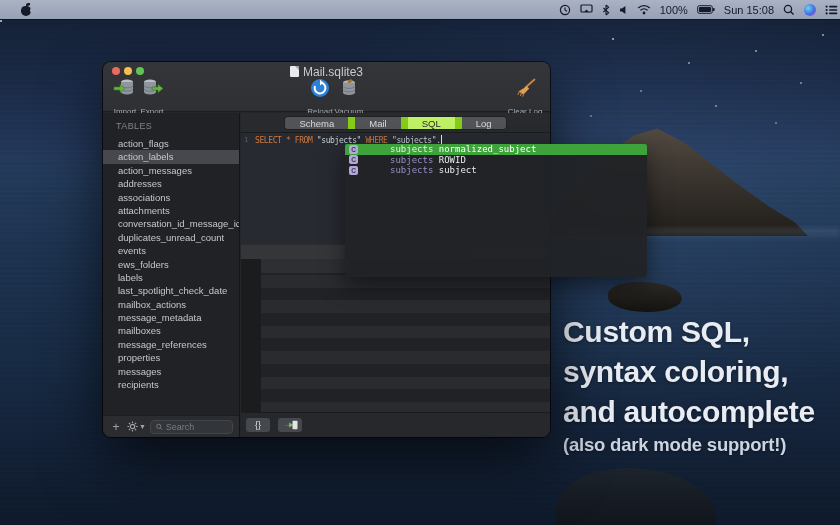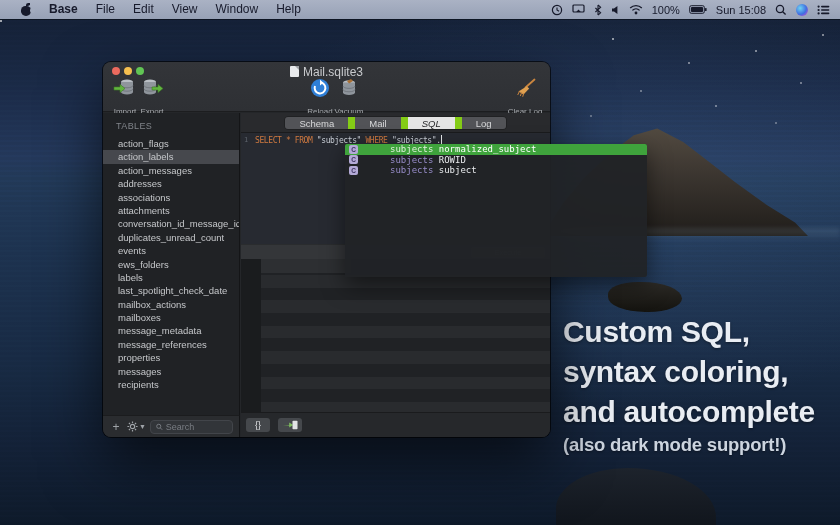--- a/index.html
+++ b/index.html
@@ -34,21 +34,21 @@
   .menubar { position:absolute; left:0; top:0; width:840px; height:19px; z-index:40;
     background:linear-gradient(180deg,#aab2c4,#97a1b6); display:flex; align-items:center;
     color:#171a2b; font-size:12px; box-shadow:0 1px 0 rgba(0,0,0,.35); }
   .menubar-left { display:flex; align-items:center; gap:0; padding-left:14px; }
   .menubar-left .mitem { padding:0 9px; line-height:19px; }
   .menubar-left .mitem.bold { font-weight:bold; }
   .apple-logo { position:relative; width:12px; height:13px; margin:0 8px 0 6px; }
   .apple-logo .body { position:absolute; left:1px; top:3px; width:10px; height:10px; border-radius:45% 45% 48% 48%; background:#171a2b; }
   .apple-logo .bite { position:absolute; right:-3px; top:5px; width:5px; height:5px; border-radius:50%; background:#a2abbe; }
   .apple-logo .leaf { position:absolute; left:6px; top:0; width:4px; height:3px; border-radius:60% 0 60% 0; background:#171a2b; }
-  .menubar-right { margin-left:auto; display:flex; align-items:center; gap:9px; padding-right:10px; font-size:11px; }
+  .menubar-right { margin-left:auto; display:flex; align-items:center; gap:9px; padding-right:2px; font-size:11px; }
   .micon { display:inline-flex; align-items:center; justify-content:center; }
   .micon svg { display:block; }
   .battery-pct { font-size:11px; }
   .mclock { font-size:11px; }
   .siri-orb { width:12px; height:12px; border-radius:50%;
     background:radial-gradient(circle at 35% 35%, #6fd3f2, #3f6fe0 55%, #b04fd4 85%, #2a3f9e); }
 
   
   .window { position:absolute; left:103px; top:62px; width:447px; height:375px; z-index:10;
     border-radius:8px; background:#242629; box-shadow:0 25px 60px rgba(0,0,0,.65), 0 0 0 1px rgba(0,0,0,.65);
@@ -89,21 +89,21 @@
     font-family:"Liberation Sans", sans-serif; }
   .search-field input::placeholder { color:#797d83; }
 
   
   .main { position:absolute; left:138px; top:51px; width:309px; height:324px; background:#202225; }
   .tabstrip { position:absolute; left:0; top:0; width:100%; height:20px; background:#292a2d; border-bottom:1px solid #1a1b1d;
     display:flex; align-items:center; justify-content:center; }
   .segments { display:flex; height:14px; border-radius:4px; overflow:hidden; border:1px solid #202123; }
   .segment { padding:0 14px; font-size:9.5px; line-height:13px; color:#d8d9da; background:#525357; border-right:7px solid #84cc16; }
   .segment:last-child { border-right:none; }
-  .segment.active { background:#e5e5e5; color:#2a2a2c;font-style:italic; }
+  .segment.active { background:#bef264; color:#2a2a2c; }
 
   .editor { position:absolute; left:0; top:20px; width:100%; height:111px; background:#272a31; }
   .gutter-num { position:absolute; left:3px; top:3px; font-family:"DejaVu Sans Mono", monospace; font-size:7px; color:#5d626b; }
   .code-line { position:absolute; left:14px; top:2px; font-family:"DejaVu Sans Mono", monospace; font-size:8px;
     letter-spacing:-0.4px; white-space:pre; }
   .code-line .kw { color:#d0793f; }
   .code-line .str { color:#c9ced6; }
   .code-line .pl { color:#c9ced6; }
   .caret-bar { display:inline-block; width:1px; height:9px; background:#e8eaec; vertical-align:-1px; }
 
@@ -162,34 +162,20 @@
     <div class="cap-sub">(also dark mode support!)</div>
   </div>
 
   <div class="menubar">
     <div class="menubar-left">
       <span class="apple-logo">
         <span class="body"></span>
           <span class="bite"></span>
           <span class="leaf"></span>
       </span>
-      <span style="display:flex;">
-
-          <span class="mitem bold">Base</span>
-
-          <span class="mitem">File</span>
-
-          <span class="mitem">Edit</span>
-
-          <span class="mitem">View</span>
-
-          <span class="mitem">Window</span>
-
-          <span class="mitem">Help</span>
-        </span>
     </div>
     <div class="menubar-right">
       <span class="micon">
         <svg width="12" height="12" viewBox="0 0 12 12">
             <circle cx="6" cy="6" r="4.6" fill="none" stroke="#171a2b" stroke-width="1.2"></circle>
             <path d="M6 3.4 V6 L8 7.2" fill="none" stroke="#171a2b" stroke-width="1.1"></path>
           </svg>
       </span>
       <span class="micon">
         <svg width="13" height="11" viewBox="0 0 13 11">
@@ -333,23 +319,23 @@
 
           <div class="s-item"><span>ews_folders</span></div>
 
           <div class="s-item"><span>labels</span></div>
 
           <div class="s-item"><span>last_spotlight_check_date</span></div>
 
 
           <div class="s-item"><span>mailbox_actions</span></div>
 
+          <div class="s-item"><span>message_metadata</span></div>
+
           <div class="s-item"><span>mailboxes</span></div>
-
-          <div class="s-item"><span>message_metadata</span></div>
 
           <div class="s-item"><span>message_references</span></div>
 
           <div class="s-item"><span>properties</span></div>
 
           <div class="s-item"><span>messages</span></div>
 
           <div class="s-item"><span>recipients</span></div>
 
         </div>

